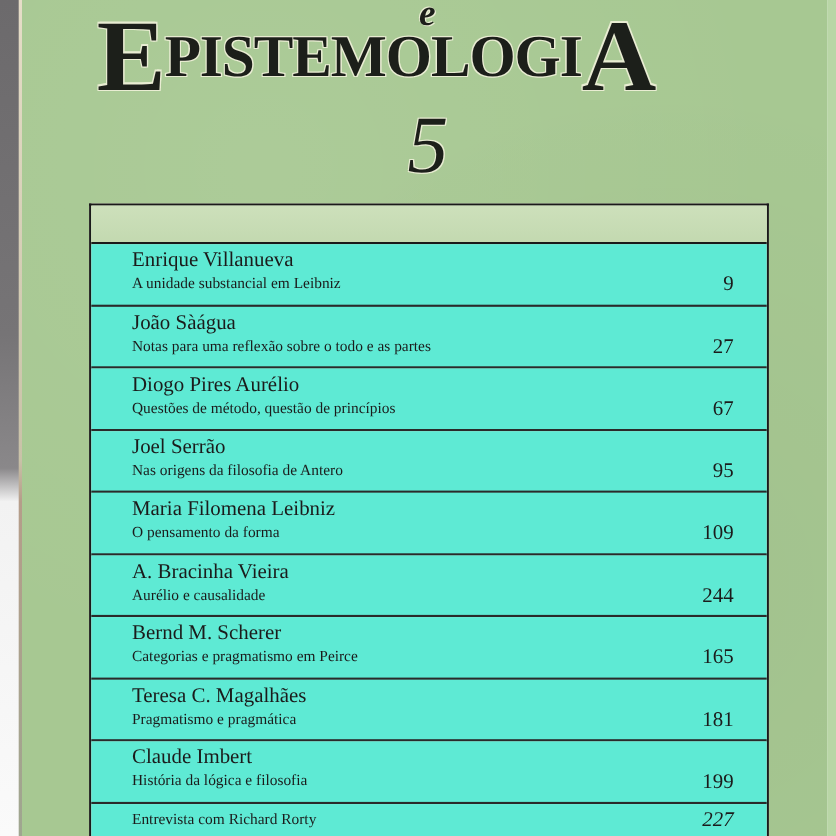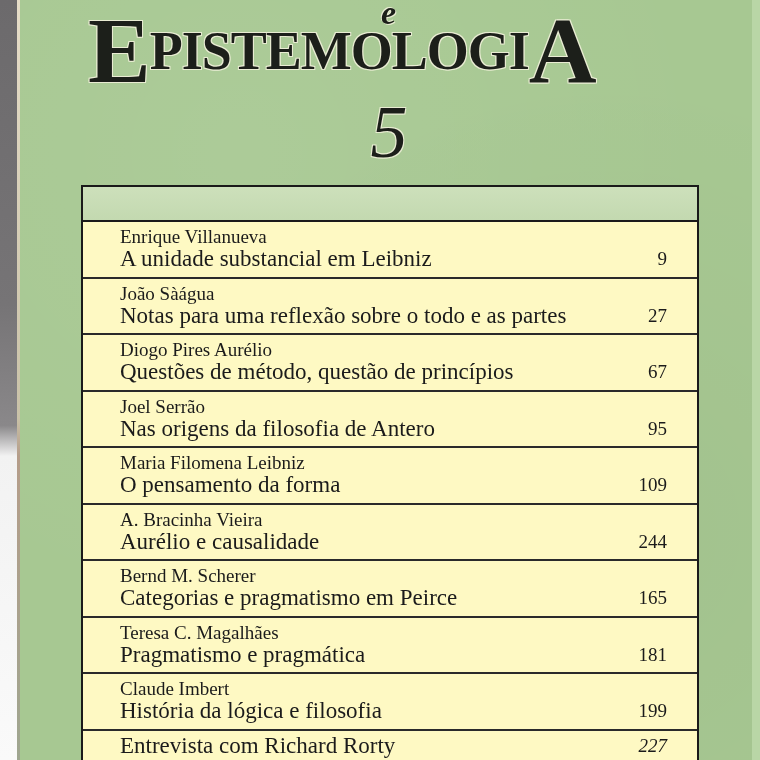--- a/index.html
+++ b/index.html
@@ -58,29 +58,29 @@
     border: 2px solid #1a1a1a; border-bottom: none;
     background: #f6f4e4;
   }
   .toc-header {
     height: 35px; border-bottom: 2px solid #1a1a1a;
     background: #c8ddb6;
     background-image: linear-gradient(to bottom, #cde0bb, #c3d9b0);
   }
   .toc-row {
     position: relative; height: 56.5px; border-bottom: 2px solid #2a2a2a;
-    background: #fef9c3;
+    background: #5eead4;
   }
   .toc-row .author {
     position: absolute; left: 37px; top: 4px;
     font-size: 19px; line-height: 22px; color: #1b1b1b;
   }
   .toc-row .article {
     position: absolute; left: 37px; top: 26px;
-    font-size: 23px; line-height: 22px; color: #1b1b1b;
+    font-size: 14px; line-height: 22px; color: #1b1b1b;
   }
   .toc-row .page {
     position: absolute; right: 30px; top: 26px;
     font-size: 19px; line-height: 22px; color: #1b1b1b; text-align: right;
   }
   .toc-row.single .article { top: 4px; }
   .toc-row.single .page { top: 4px; font-style: italic; }
 </style>
 </head>
 <body>

